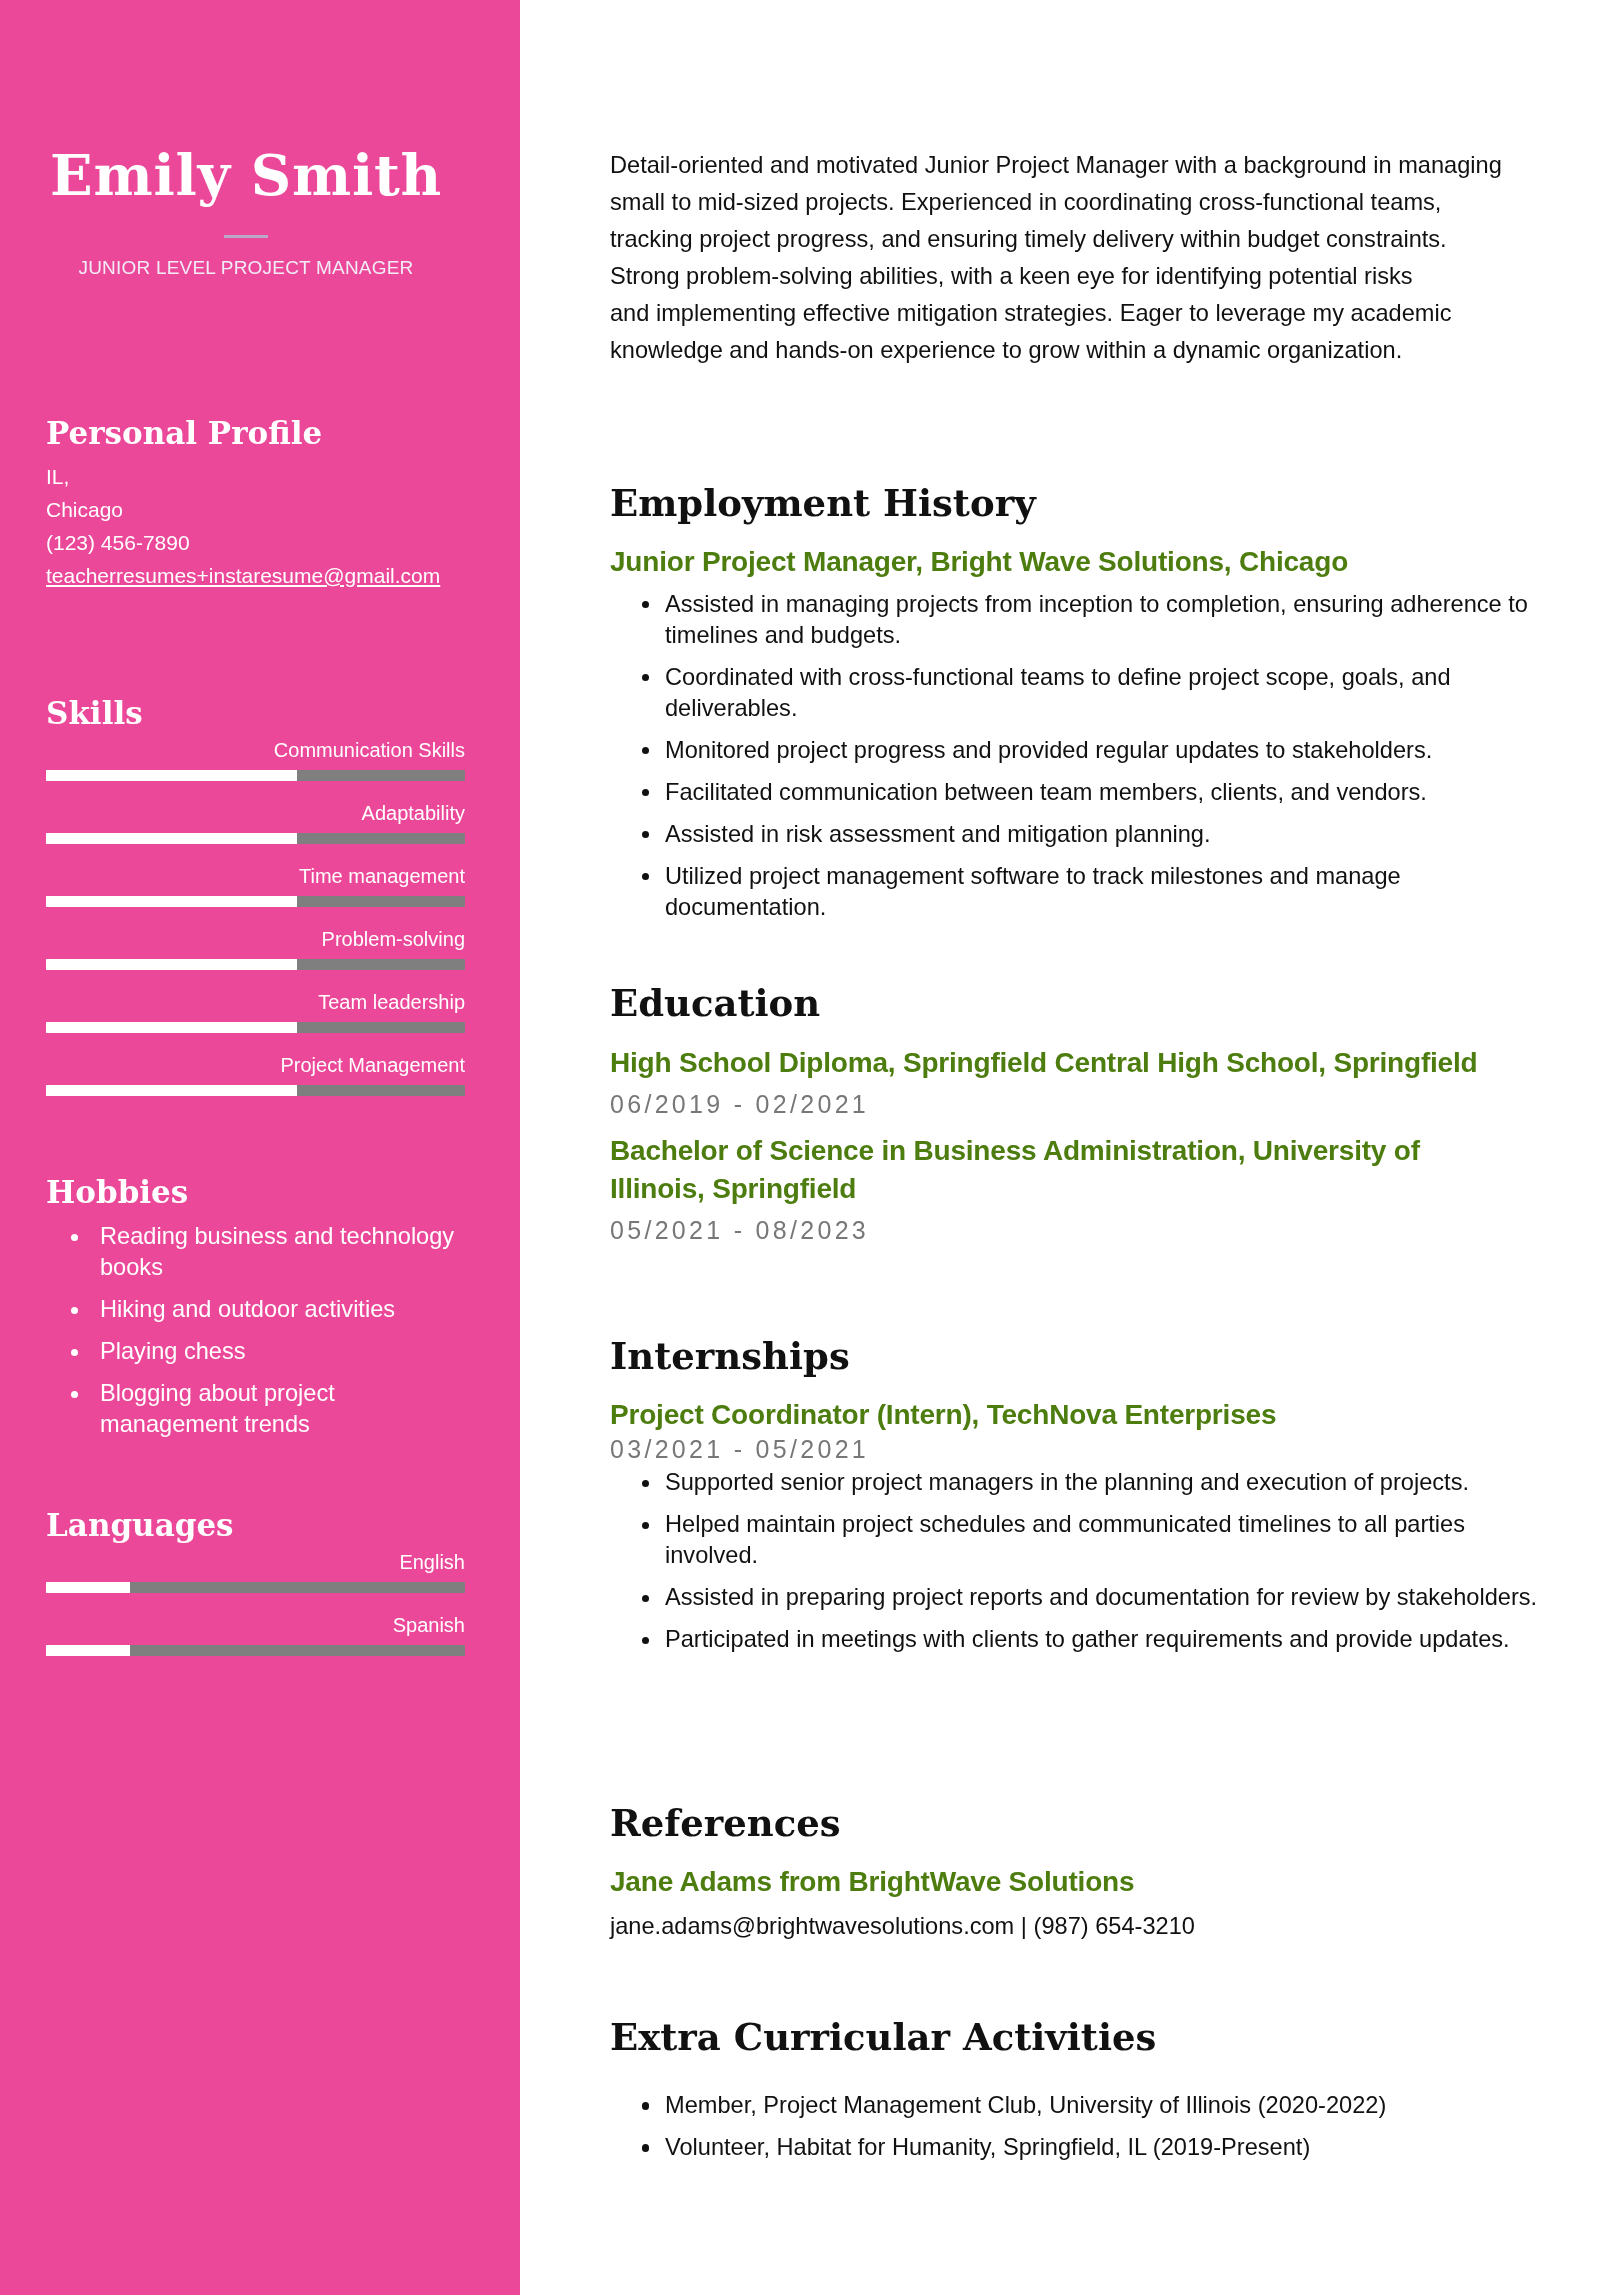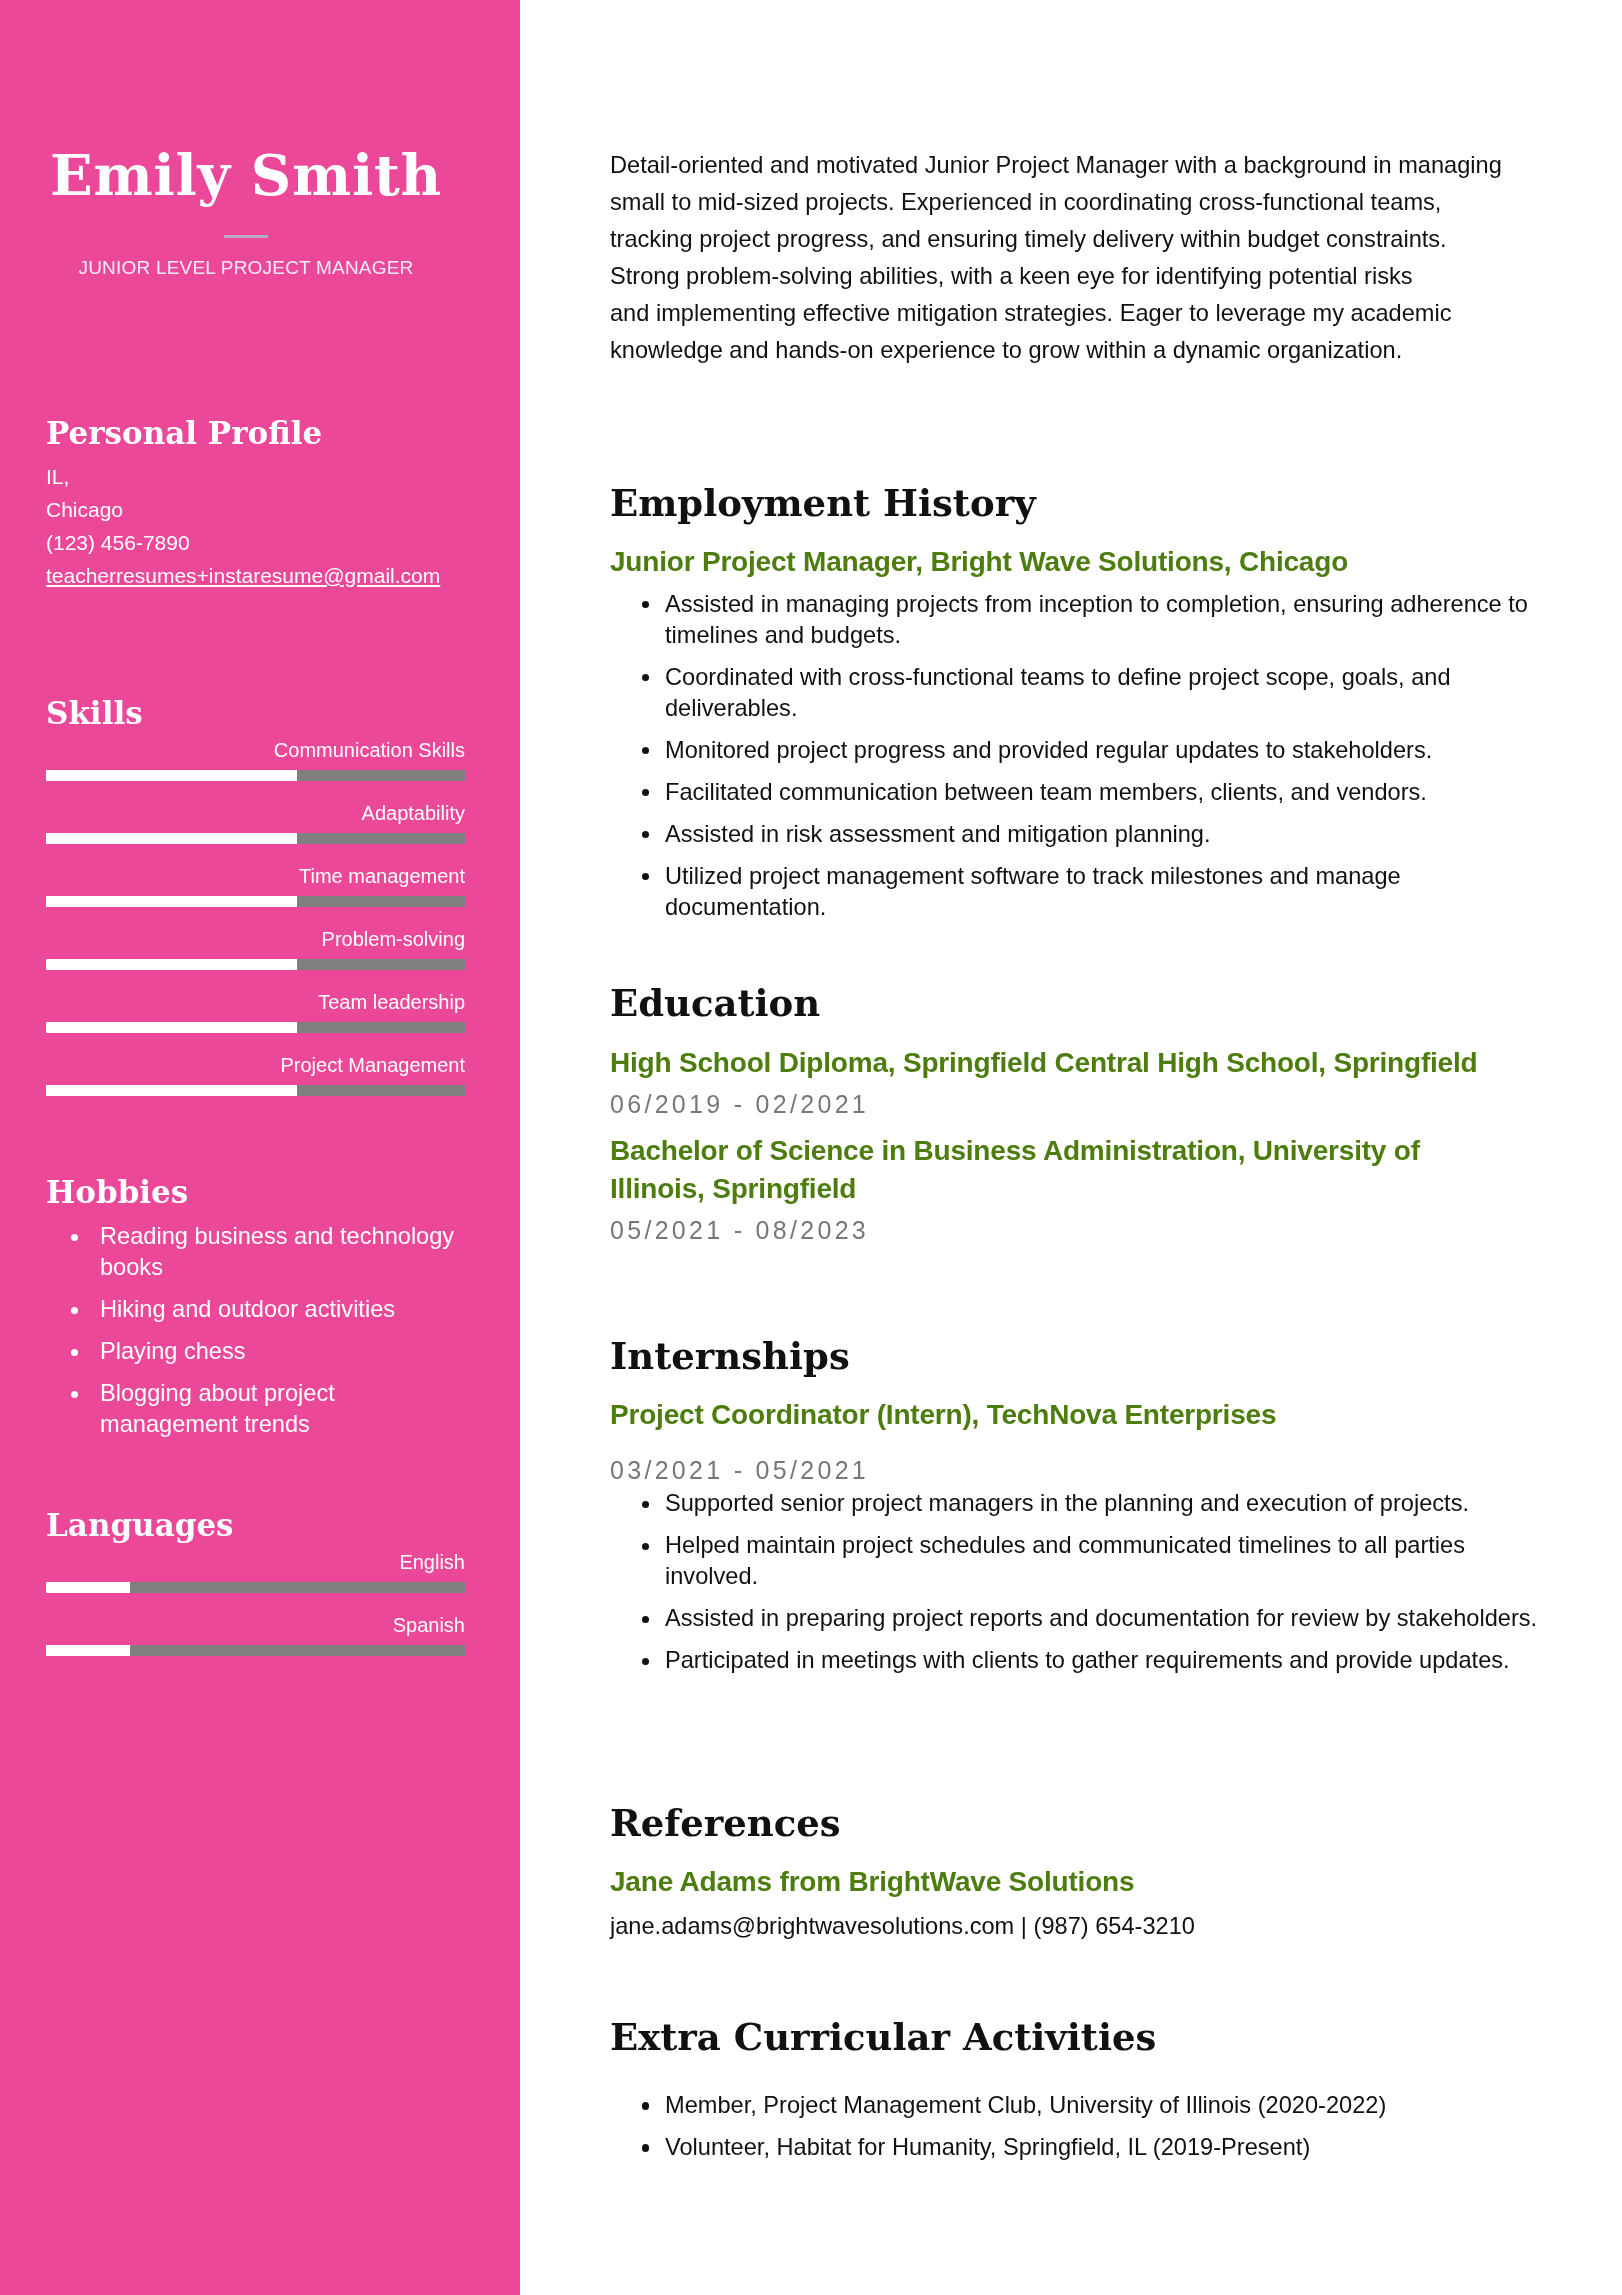--- a/index.html
+++ b/index.html
@@ -153,21 +153,21 @@
     <h2 class="main-heading">Education</h2>
     <div class="entry-title" style="margin-top:18.3px;">High School Diploma, Springfield Central High School, Springfield</div>
     <div class="entry-date" style="margin-top:9.2px;">06/2019 - 02/2021</div>
     <div class="entry-title" style="margin-top:14.4px; width:903px;">Bachelor of Science in Business Administration, University of Illinois, Springfield</div>
     <div class="entry-date" style="margin-top:9.2px;">05/2021 - 08/2023</div>
   </div>
 
   <div class="block" style="top:1333px;">
     <h2 class="main-heading">Internships</h2>
     <div class="entry-title" style="margin-top:17px;">Project Coordinator (Intern), TechNova Enterprises</div>
-    <div class="entry-date" style="margin-top:23px;">03/2021 - 05/2021</div>
+    <div class="entry-date" style="margin-top:2px;">03/2021 - 05/2021</div>
     <ul class="bullets" style="margin-top:5.2px;">
       <li>Supported senior project managers in the planning and execution of projects.</li>
       <li>Helped maintain project schedules and communicated timelines to all parties involved.</li>
       <li>Assisted in preparing project reports and documentation for review by stakeholders.</li>
       <li>Participated in meetings with clients to gather requirements and provide updates.</li>
     </ul>
   </div>
 
   <div class="block" style="top:1800px;">
     <h2 class="main-heading">References</h2>

